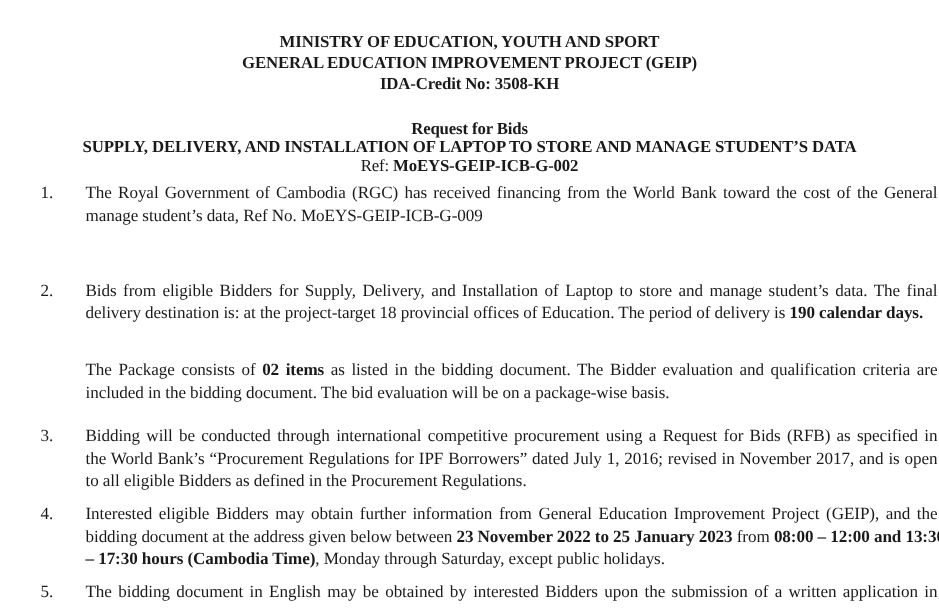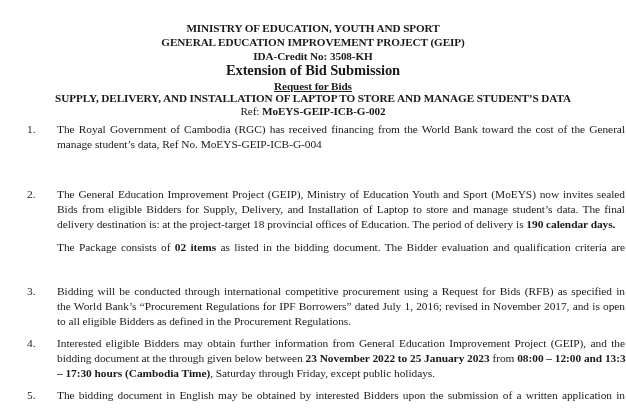--- a/index.html
+++ b/index.html
@@ -80,63 +80,62 @@
     }
   </style>
 </head>
 <body>
 
 <div class="page">
 
   <div class="header-line" style="top:36px;">GENERAL EDUCATION IMPROVEMENT PROJECT (GEIP)</div>
   <div class="header-line" style="top:22px;">MINISTRY OF EDUCATION, YOUTH AND SPORT</div>
   <div class="header-line" style="top:50px;">IDA-Credit No: 3508-KH</div>
-  <div class="header-line big" style="top:62px;">Extension of Bid Submission</div>
-  <div class="header-line" style="top:80px;text-decoration:underline;">Request for Bids</div>
+  <div class="header-line" style="top:80px;">Request for Bids</div>
   <div class="header-line" style="top:92px;">SUPPLY, DELIVERY, AND INSTALLATION OF LAPTOP TO STORE AND MANAGE STUDENT’S DATA</div>
   <div class="header-line" style="top:105px;"><span class="ref-prefix">Ref: </span><span>MoEYS-GEIP-ICB-G-002</span></div>
 
   <div class="item" style="top:122px;">
     <div class="item-num">1.</div>
     <div class="item-text">
       <span class="line justify">The Royal Government of Cambodia (RGC) has received financing from the World Bank toward the cost of the General</span>
-      <span class="line">manage student’s data, Ref No. MoEYS-GEIP-ICB-G-004</span>
+      <span class="line">manage student’s data, Ref No. MoEYS-GEIP-ICB-G-009</span>
     </div>
   </div>
 
   <div class="item" style="top:187px;">
     <div class="item-num">2.</div>
     <div class="item-text">
-      <span class="line justify">The General Education Improvement Project (GEIP), Ministry of Education Youth and Sport (MoEYS) now invites sealed</span>
       <span class="line justify">Bids from eligible Bidders for Supply, Delivery, and Installation of Laptop to store and manage student’s data. The final</span>
       <span class="line"><span>delivery destination is: at the project-target 18 provincial offices of Education. The period of delivery is </span><b>190 calendar days.</b></span>
     </div>
   </div>
 
   <div class="item" style="top:240px;">
     <div class="item-text">
       <span class="line justify"><span>The Package consists of </span><b>02 items</b><span> as listed in the bidding document. The Bidder evaluation and qualification criteria are</span></span>
+      <span class="line">included in the bidding document. The bid evaluation will be on a package-wise basis.</span>
     </div>
   </div>
 
   <div class="item" style="top:284px;">
     <div class="item-num">3.</div>
     <div class="item-text">
       <span class="line justify">Bidding will be conducted through international competitive procurement using a Request for Bids (RFB) as specified in</span>
       <span class="line justify">the World Bank’s “Procurement Regulations for IPF Borrowers” dated July 1, 2016; revised in November 2017, and is open</span>
       <span class="line">to all eligible Bidders as defined in the Procurement Regulations.</span>
     </div>
   </div>
 
   <div class="item" style="top:336px;">
     <div class="item-num">4.</div>
     <div class="item-text">
       <span class="line justify">Interested eligible Bidders may obtain further information from General Education Improvement Project (GEIP), and the</span>
-      <span class="line justify"><span>bidding document at the through given below between </span><b>23 November 2022 to 25 January 2023</b><span> from </span><b>08:00 – 12:00 and 13:30</b></span>
-      <span class="line"><b>– 17:30 hours (Cambodia Time)</b><span>, Saturday through Friday, except public holidays.</span></span>
+      <span class="line justify"><span>bidding document at the address given below between </span><b>23 November 2022 to 25 January 2023</b><span> from </span><b>08:00 – 12:00 and 13:30</b></span>
+      <span class="line"><b>– 17:30 hours (Cambodia Time)</b><span>, Monday through Saturday, except public holidays.</span></span>
     </div>
   </div>
 
   <div class="item" style="top:388px;">
     <div class="item-num">5.</div>
     <div class="item-text">
       <span class="line justify">The bidding document in English may be obtained by interested Bidders upon the submission of a written application in</span>
     </div>
   </div>
 

